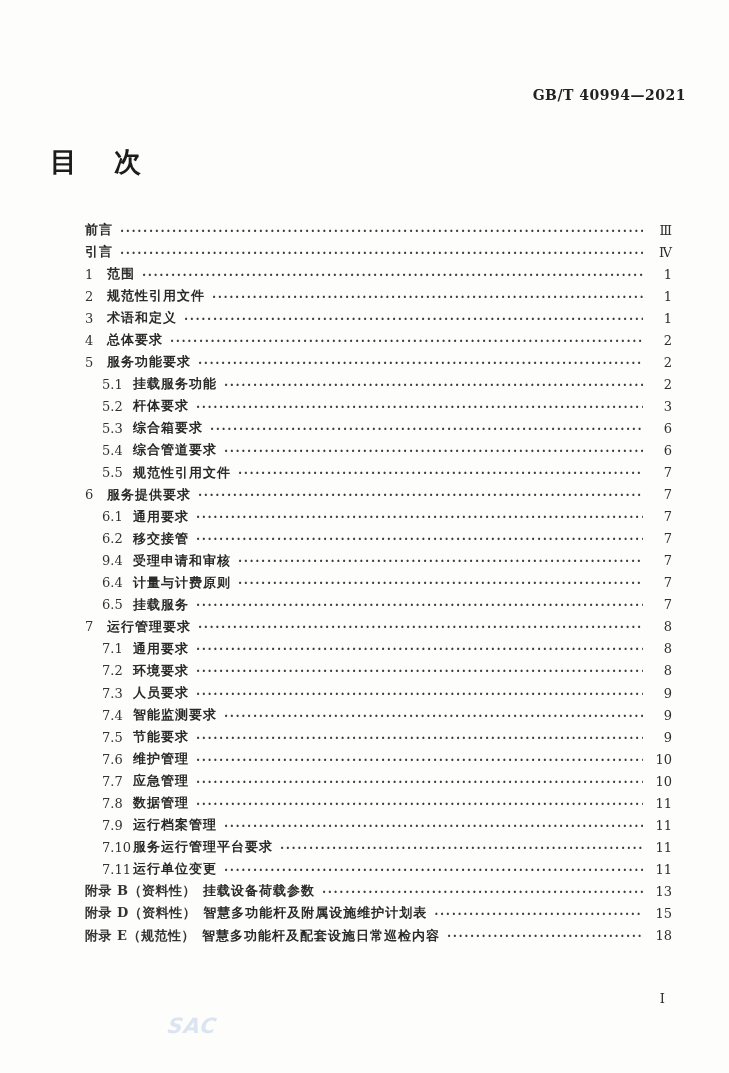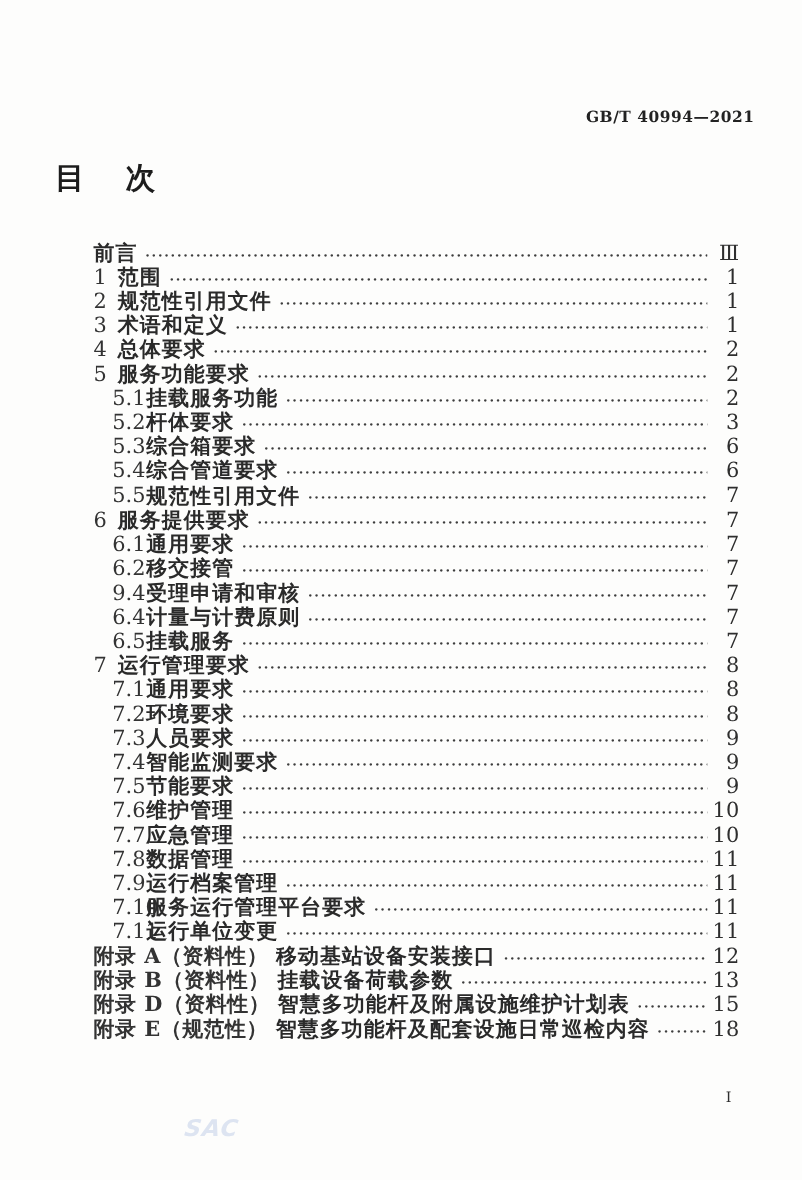--- a/index.html
+++ b/index.html
@@ -14,21 +14,20 @@
     overflow: hidden;
   }
   .doc-code {
     position: absolute;
     top: 87px;
     right: 43px;
     font-size: 14px;
     font-weight: bold;
     letter-spacing: 0.5px;
     color: #222;
-    margin-top: 12px;
   }
   .title {
     position: absolute;
     top: 144px;
     left: 50px;
     right: 0;
     margin: 0;
     font-size: 27px;
     font-weight: bold;
     letter-spacing: 5px;
@@ -37,21 +36,21 @@
   .toc {
     position: absolute;
     top: 219px;
     left: 85px;
     width: 587px;
   }
   .row {
     display: flex;
     align-items: center;
     height: 22.06px;
-    font-size: 19px;
+    font-size: 13px;
     white-space: nowrap;
   }
   .row .prefix {
     flex: 0 0 auto;
     font-weight: normal;
     color: #333;
   }
   .row.chapter .prefix { width: 22px; }
   .row.sub { padding-left: 17px; }
   .row.sub .prefix { width: 31px; }
@@ -112,20 +111,26 @@
 
   <h1 class="title">目　次</h1>
 
   <div class="toc" id="toc">
       <div class="row front">
 
     <span class="label">前言</span>
     <span class="leader"></span>
     <span class="pagenum">Ⅲ</span>
   </div>
+      <div class="row front">
+
+    <span class="label">引言</span>
+    <span class="leader"></span>
+    <span class="pagenum">Ⅳ</span>
+  </div>
       <div class="row chapter">
     <span class="prefix">1</span>
     <span class="label">范围</span>
     <span class="leader"></span>
     <span class="pagenum">1</span>
   </div>
       <div class="row chapter">
     <span class="prefix">2</span>
     <span class="label">规范性引用文件</span>
     <span class="leader"></span>
@@ -279,26 +284,20 @@
     <span class="prefix">7.10</span>
     <span class="label">服务运行管理平台要求</span>
     <span class="leader"></span>
     <span class="pagenum">11</span>
   </div>
       <div class="row sub">
     <span class="prefix">7.11</span>
     <span class="label">运行单位变更</span>
     <span class="leader"></span>
     <span class="pagenum">11</span>
-  </div>
-      <div class="row appendix">
-    <span class="prefix">附录 A（资料性）</span>
-    <span class="label">移动基站设备安装接口</span>
-    <span class="leader"></span>
-    <span class="pagenum">12</span>
   </div>
       <div class="row appendix">
     <span class="prefix">附录 B（资料性）</span>
     <span class="label">挂载设备荷载参数</span>
     <span class="leader"></span>
     <span class="pagenum">13</span>
   </div>
       <div class="row appendix">
     <span class="prefix">附录 D（资料性）</span>
     <span class="label">智慧多功能杆及附属设施维护计划表</span>

